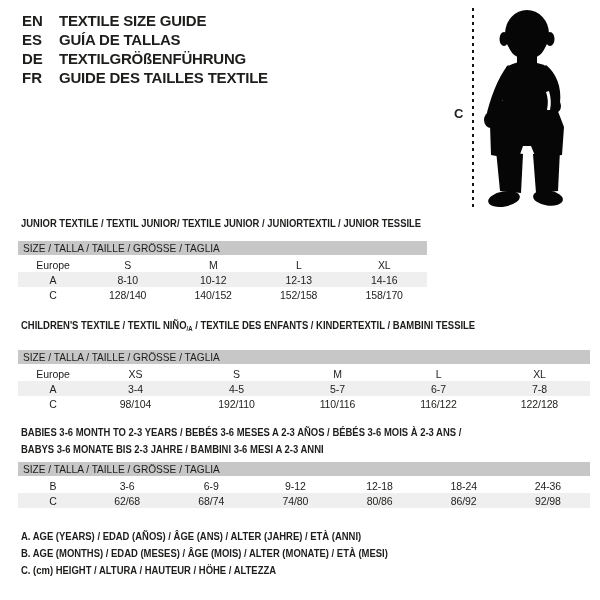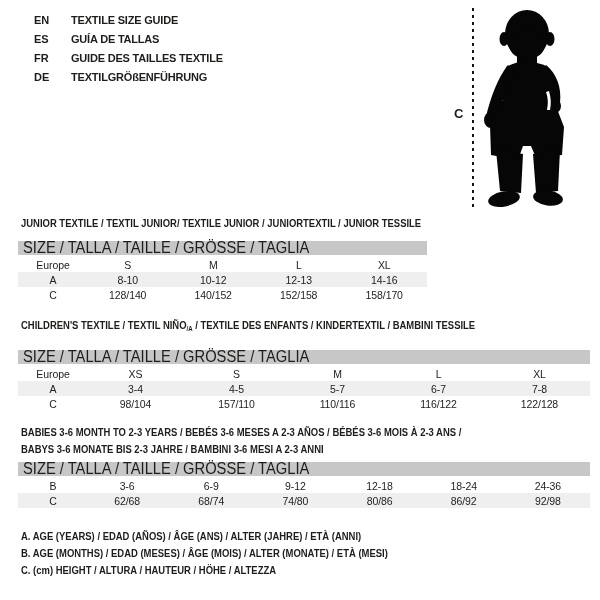--- a/index.html
+++ b/index.html
@@ -9,21 +9,21 @@
   }
   html,body{margin:0;padding:0;}
   body{
     width:600px;height:600px;overflow:hidden;background:#ffffff;
     font-family:"Liberation Sans","DejaVu Sans",sans-serif;
     color:var(--text);
     position:relative;
   }
   
   .lang-block{position:absolute;left:22px;top:11px;}
-  .lang-row{display:flex;line-height:19px;font-weight:bold;font-size:11px;white-space:nowrap;margin-left:12px;}
+  .lang-row{display:flex;line-height:19px;font-weight:bold;font-size:15px;white-space:nowrap;}
   .lang-code{width:37px;flex:0 0 37px;}
   .lang-label{letter-spacing:-0.2px;}
   
   .figure{position:absolute;left:440px;top:0;width:160px;height:215px;}
   .measure-line{
     position:absolute;left:32px;top:8px;width:2px;height:200px;
     background:repeating-linear-gradient(to bottom,#141414 0 3px,transparent 3px 7px);
   }
   .measure-label{position:absolute;left:14px;top:106px;font-weight:bold;font-size:13px;}
   .baby-svg{position:absolute;left:38px;top:5px;}
@@ -35,21 +35,21 @@
   .section-title{
     margin:0 0 0 3px;font-size:11px;font-weight:bold;line-height:14px;white-space:nowrap;
     transform:scaleX(0.86);transform-origin:left center;letter-spacing:0;
   }
   #section-junior .section-title{margin-bottom:11px;}
   #section-children .section-title{margin-bottom:14px;}
   #section-babies .section-title{line-height:16.5px;margin-bottom:5px;}
   .title-sub{font-size:7px;vertical-align:-2px;}
   .size-band{
     background:var(--band);height:14px;line-height:14px;
-    font-size:16px;padding-left:5px;margin-bottom:2px;white-space:nowrap;
+    font-size:11px;padding-left:5px;margin-bottom:2px;white-space:nowrap;
   }
   .size-band span{display:inline-block;transform:scaleX(0.92);transform-origin:left center;}
   table.size-table{width:100%;border-collapse:collapse;table-layout:fixed;}
   table.size-table td{
     height:15px;padding:0;font-size:10.5px;text-align:center;
     vertical-align:middle;letter-spacing:-0.1px;
   }
   table.size-table td.rowlabel{width:64px;text-align:center;padding-left:3px;}
   table.size-table tbody tr:nth-child(even){background:var(--stripe);}
   
@@ -65,26 +65,26 @@
 <div class="lang-block">
   <div class="lang-row">
     <span class="lang-code">EN</span>
     <span class="lang-label">TEXTILE SIZE GUIDE</span>
   </div>
   <div class="lang-row">
     <span class="lang-code">ES</span>
     <span class="lang-label">GUÍA DE TALLAS</span>
   </div>
   <div class="lang-row">
+    <span class="lang-code">DE</span>
+    <span class="lang-label">TEXTILGRÖßENFÜHRUNG</span>
+  </div>
+  <div class="lang-row">
     <span class="lang-code">FR</span>
     <span class="lang-label">GUIDE DES TAILLES TEXTILE</span>
-  </div>
-  <div class="lang-row">
-    <span class="lang-code">DE</span>
-    <span class="lang-label">TEXTILGRÖßENFÜHRUNG</span>
   </div>
 </div>
 
 <div class="figure">
   <div class="measure-line"></div>
   <div class="measure-label">C</div>
   <svg class="baby-svg" width="118" height="208" viewBox="0 0 118 208" aria-hidden="true">
     <g fill="#060606">
 
       <ellipse cx="49" cy="29" rx="22" ry="24"></ellipse>
@@ -167,21 +167,21 @@
           <td class="rowlabel">A</td>
           <td>3-4</td>
           <td>4-5</td>
           <td>5-7</td>
           <td>6-7</td>
           <td>7-8</td>
         </tr>
         <tr>
           <td class="rowlabel">C</td>
           <td>98/104</td>
-          <td>157/110</td>
+          <td>192/110</td>
           <td>110/116</td>
           <td>116/122</td>
           <td>122/128</td>
         </tr>
       </tbody>
   </table>
 </section>
 
 <section class="size-section" id="section-babies">
   <h2 class="section-title">

